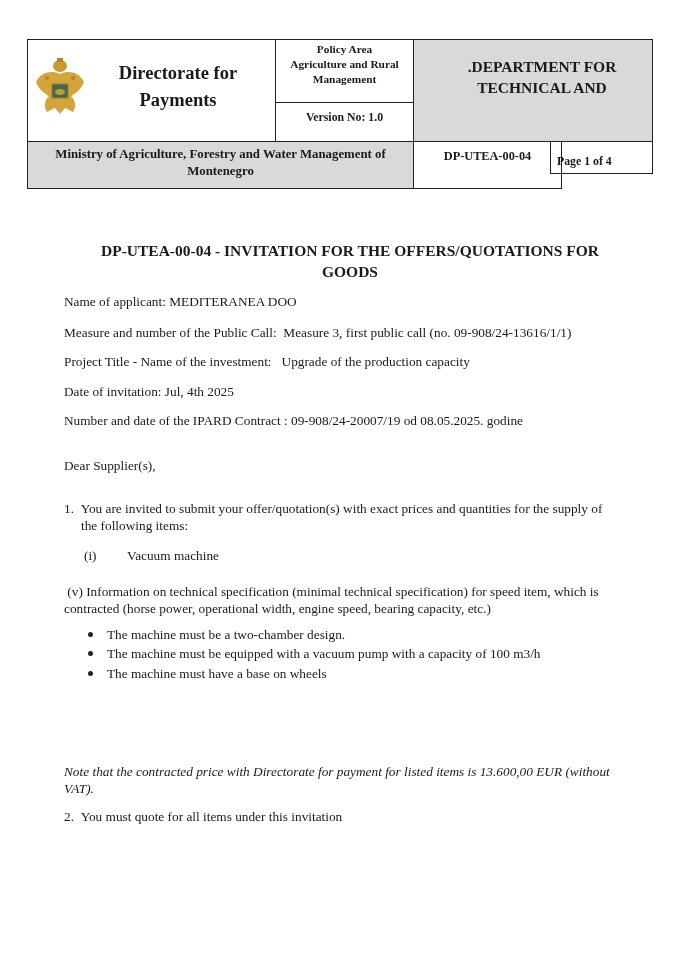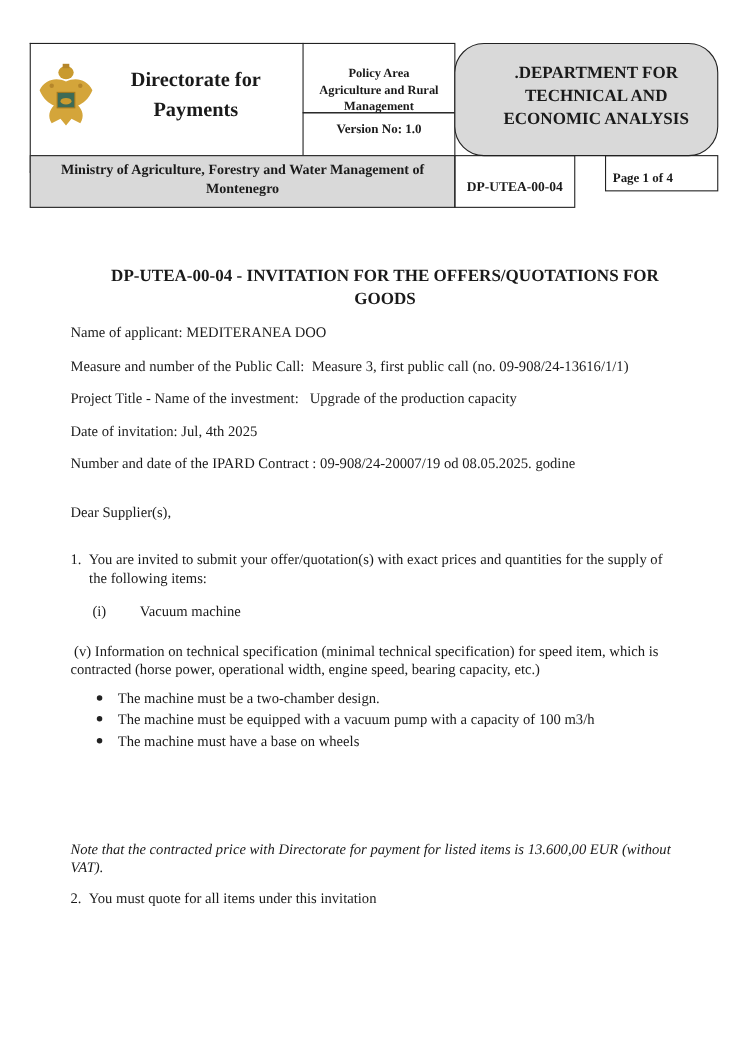--- a/index.html
+++ b/index.html
@@ -35,40 +35,39 @@
         <circle cx="14" cy="22" r="2" fill="#b5862a"></circle>
         <circle cx="40" cy="22" r="2" fill="#b5862a"></circle>
       </svg>
     </div>
     <div class="b center" style="position:absolute;left:70px;top:20px;width:160px;font-size:18.5px;line-height:27px;">
       <div>Directorate for</div>
       <div>Payments</div>
     </div>
   </div>
 
-  <div class="box b center" style="left:248px;top:0;width:139px;height:64px;font-size:11.3px;line-height:15px;padding-top:20px;">
+  <div class="box b center" style="left:248px;top:0;width:139px;height:64px;font-size:11.3px;line-height:15px;padding-top:2px;">
     <div>Policy Area</div>
     <div>Agriculture and Rural</div>
     <div>Management</div>
   </div>
   <div class="box b center" style="left:248px;top:63px;width:139px;height:40px;font-size:11.8px;line-height:16px;padding-top:6px;">
     <span>Version No: 1.0</span>
   </div>
 
-  <div class="box gray b center" style="left:386px;top:0;width:240px;height:103px;font-size:15.5px;line-height:21px;padding-top:16px;padding-left:18px;border-radius:27px;">
+  <div class="box gray b center" style="left:386px;top:0;width:240px;height:103px;font-size:15.5px;line-height:21px;padding-top:16px;padding-left:18px;">
     <div>.DEPARTMENT FOR</div>
     <div>TECHNICAL AND</div>
-    <div>ECONOMIC ANALYSIS</div>
   </div>
 
   <div class="box gray b center" style="left:0;top:102px;width:387px;height:48px;font-size:12.8px;line-height:17px;padding-top:4px;">
     <div>Ministry of Agriculture, Forestry and Water Management of</div>
     <div>Montenegro</div>
   </div>
-  <div class="box b center" style="left:386px;top:102px;width:110px;height:48px;font-size:12.3px;line-height:16px;padding-top:20px;">
+  <div class="box b center" style="left:386px;top:102px;width:149px;height:48px;font-size:12.3px;line-height:16px;padding-top:6px;">
     <span>DP-UTEA-00-04</span>
   </div>
   <div class="box b" style="left:523px;top:102px;width:103px;height:33px;font-size:11.8px;line-height:16px;padding-top:11px;padding-left:6px;">
     <span>Page 1 of 4</span>
   </div>
 </div>
 
 <div class="title">
   <div>DP-UTEA-00-04 - INVITATION FOR THE OFFERS/QUOTATIONS FOR</div>
   <div>GOODS</div>

